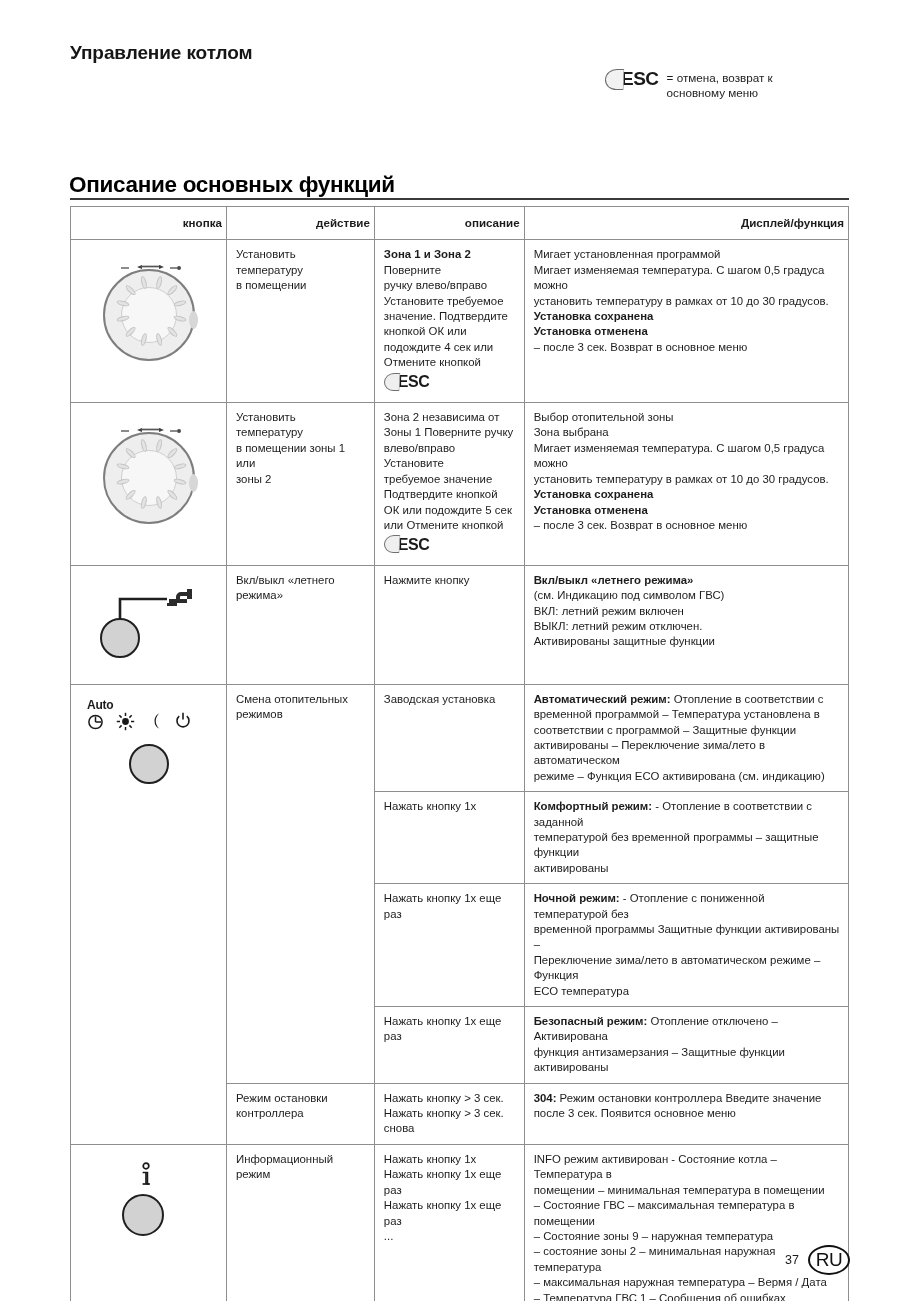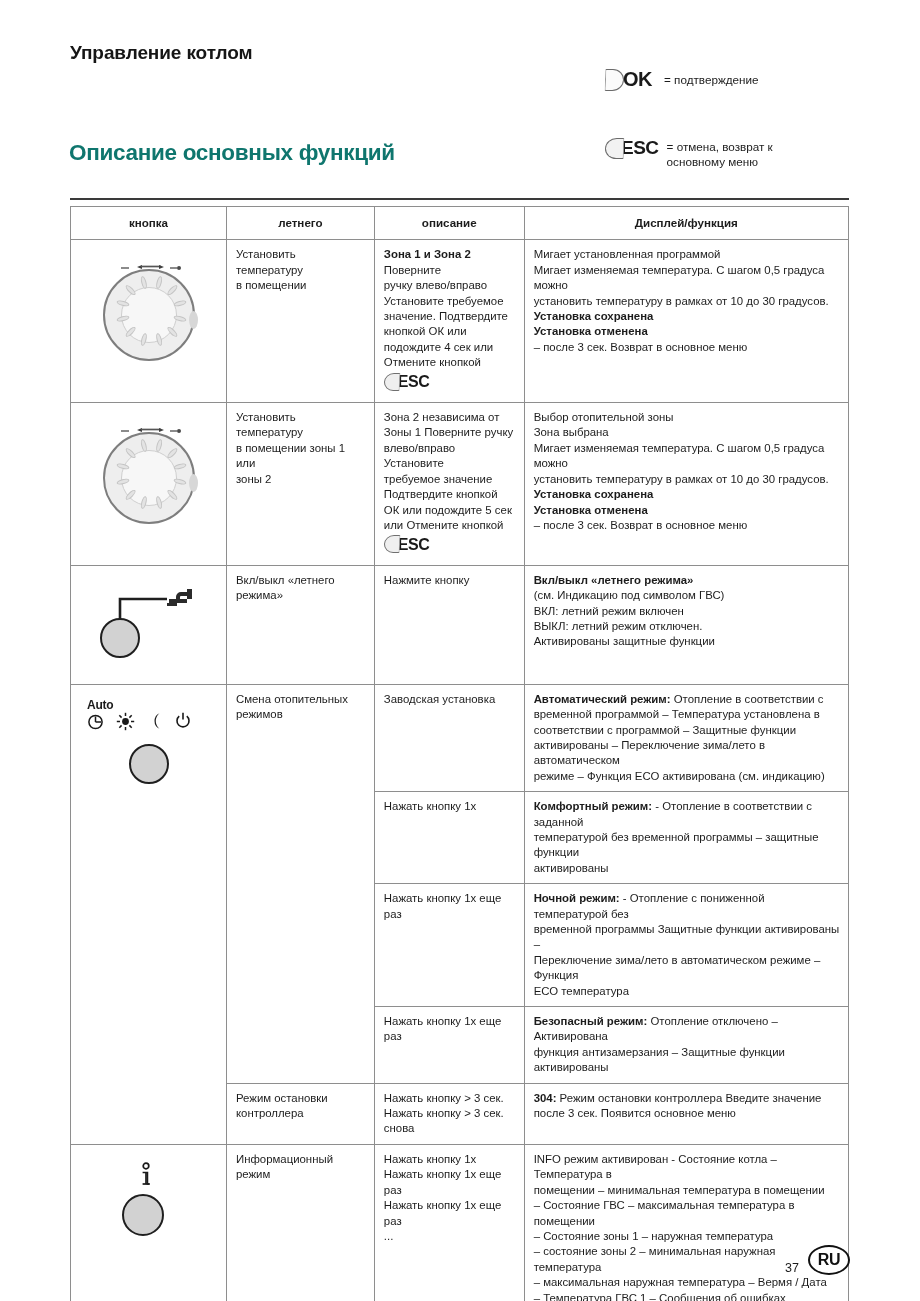--- a/index.html
+++ b/index.html
@@ -20,24 +20,24 @@
   
   .h1-main {
     position: absolute;
     left: 70px; top: 42px;
     font-size: 19px; font-weight: bold;
     letter-spacing: -0.1px;
     color: #161616;
   }
   .h1-sub {
     position: absolute;
-    left: 69px; top: 140px;
+    left: 69px; top: 172px;
     font-size: 22.5px; font-weight: bold;
     letter-spacing: -0.3px;
-    color: #0f766e;
+    color: #000000;
   }
 
   
   .legend { position: absolute; left: 605px; top: 68px; width: 300px; }
   .legend-row { display: flex; align-items: flex-start; margin-bottom: 46px; }
   .legend-key { display: flex; align-items: center; min-width: 0; }
   .legend-text {
     font-size: 11.7px; line-height: 14.5px; color: #1c1c1c;
     padding-top: 5px; white-space: pre-line;
   }
@@ -101,21 +101,21 @@
     font-size: 11.4px;
     color: #1c1c1c;
   }
   table.main th, table.main td {
     border: 1px solid #8e8e8e;
     vertical-align: top;
     padding: 7px 8px 7px 9px;
     line-height: 15.4px;
   }
   table.main thead th {
-    text-align: center;
+    text-align: right;
     font-weight: bold;
     font-size: 11.6px;
     padding: 8px 4px 9px;
     vertical-align: middle;
   }
   .col-btn  { width: 156px; }
   .col-act  { width: 148px; }
   .col-desc { width: 150px; }
   .col-disp { width: 325px; }
 
@@ -180,48 +180,41 @@
   .mode-group .rbtn { position: absolute; left: 42px; top: 46px; }
 
   
   .info-group { position: relative; width: 80px; height: 86px; margin: 10px auto 8px; }
   .info-group .iglyph { position: absolute; left: 28px; top: 0px; }
   .info-group .rbtn { position: absolute; left: 13px; top: 32px; width: 42px; height: 42px; }
 
   
   .footer {
     position: absolute; right: 70px; bottom: 26px;
-    display: flex; align-items: flex-end; gap: 9px; margin-left: 22px;
+    display: flex; align-items: center; gap: 9px; margin-left: 22px;
   }
   .pageno { font-size: 12.5px; color: #1c1c1c; }
   .ru-badge {
     width: 42px; height: 30px; border-radius: 50%;
     border: 2.4px solid #111; display: flex;
     align-items: center; justify-content: center;
   }
   .ru-badge span {
-    font-size: 16px; font-weight: bold; letter-spacing: -0.4px; color: #111;
+    font-size: 19px; font-weight: normal; letter-spacing: -0.4px; color: #111;
   }
 </style>
 </head>
 <body>
 
 <div class="page">
 
   <div class="h1-main">Управление котлом</div>
   <div class="h1-sub">Описание основных функций</div>
 
   <div class="legend">
-    <div class="legend-row">
-      <div class="legend-key key-ok">
-        <div class="halfd"></div>
-        <div class="lbl">OK</div>
-      </div>
-      <div class="legend-text" style="margin-left:12px">= подтверждение</div>
-    </div>
     <div class="legend-row">
       <div class="legend-key key-esc">
         <div class="halfd"></div>
         <div class="lbl">ESC</div>
       </div>
       <div class="legend-text esc" style="margin-left:8px">= отмена, возврат к
   основному меню</div>
     </div>
   </div>
 
@@ -230,21 +223,21 @@
   <table class="main">
     <colgroup>
       <col class="col-btn">
         <col class="col-act">
         <col class="col-desc">
         <col class="col-disp">
     </colgroup>
     <thead>
       <tr>
         <th>кнопка</th>
-        <th>летнего</th>
+        <th>действие</th>
         <th>описание</th>
         <th>Дисплей/функция</th>
       </tr>
     </thead>
     <tbody>
 
       <tr>
         <td class="c-btn">
           <div class="knob-wrap">
             <div class="knob-arrows">
@@ -571,21 +564,21 @@
             <div>...</div>
             <div style="height:78px"></div>
 
           </div>
         </td>
         <td>
           <div class="lines">
             <div>INFO режим активирован - Состояние котла – Температура в</div>
             <div>помещении – минимальная температура в помещении</div>
             <div>– Состояние ГВС – максимальная температура в помещении</div>
-            <div>– Состояние зоны 1 – наружная температура</div>
+            <div>– Состояние зоны 9 – наружная температура</div>
             <div>– состояние зоны 2 – минимальная наружная температура</div>
             <div>– максимальная наружная температура – Вермя / Дата</div>
             <div>– Температура ГВС 1 – Сообщения об ошибках</div>
 
           </div>
         </td>
       </tr>
 
     </tbody>
   </table>

